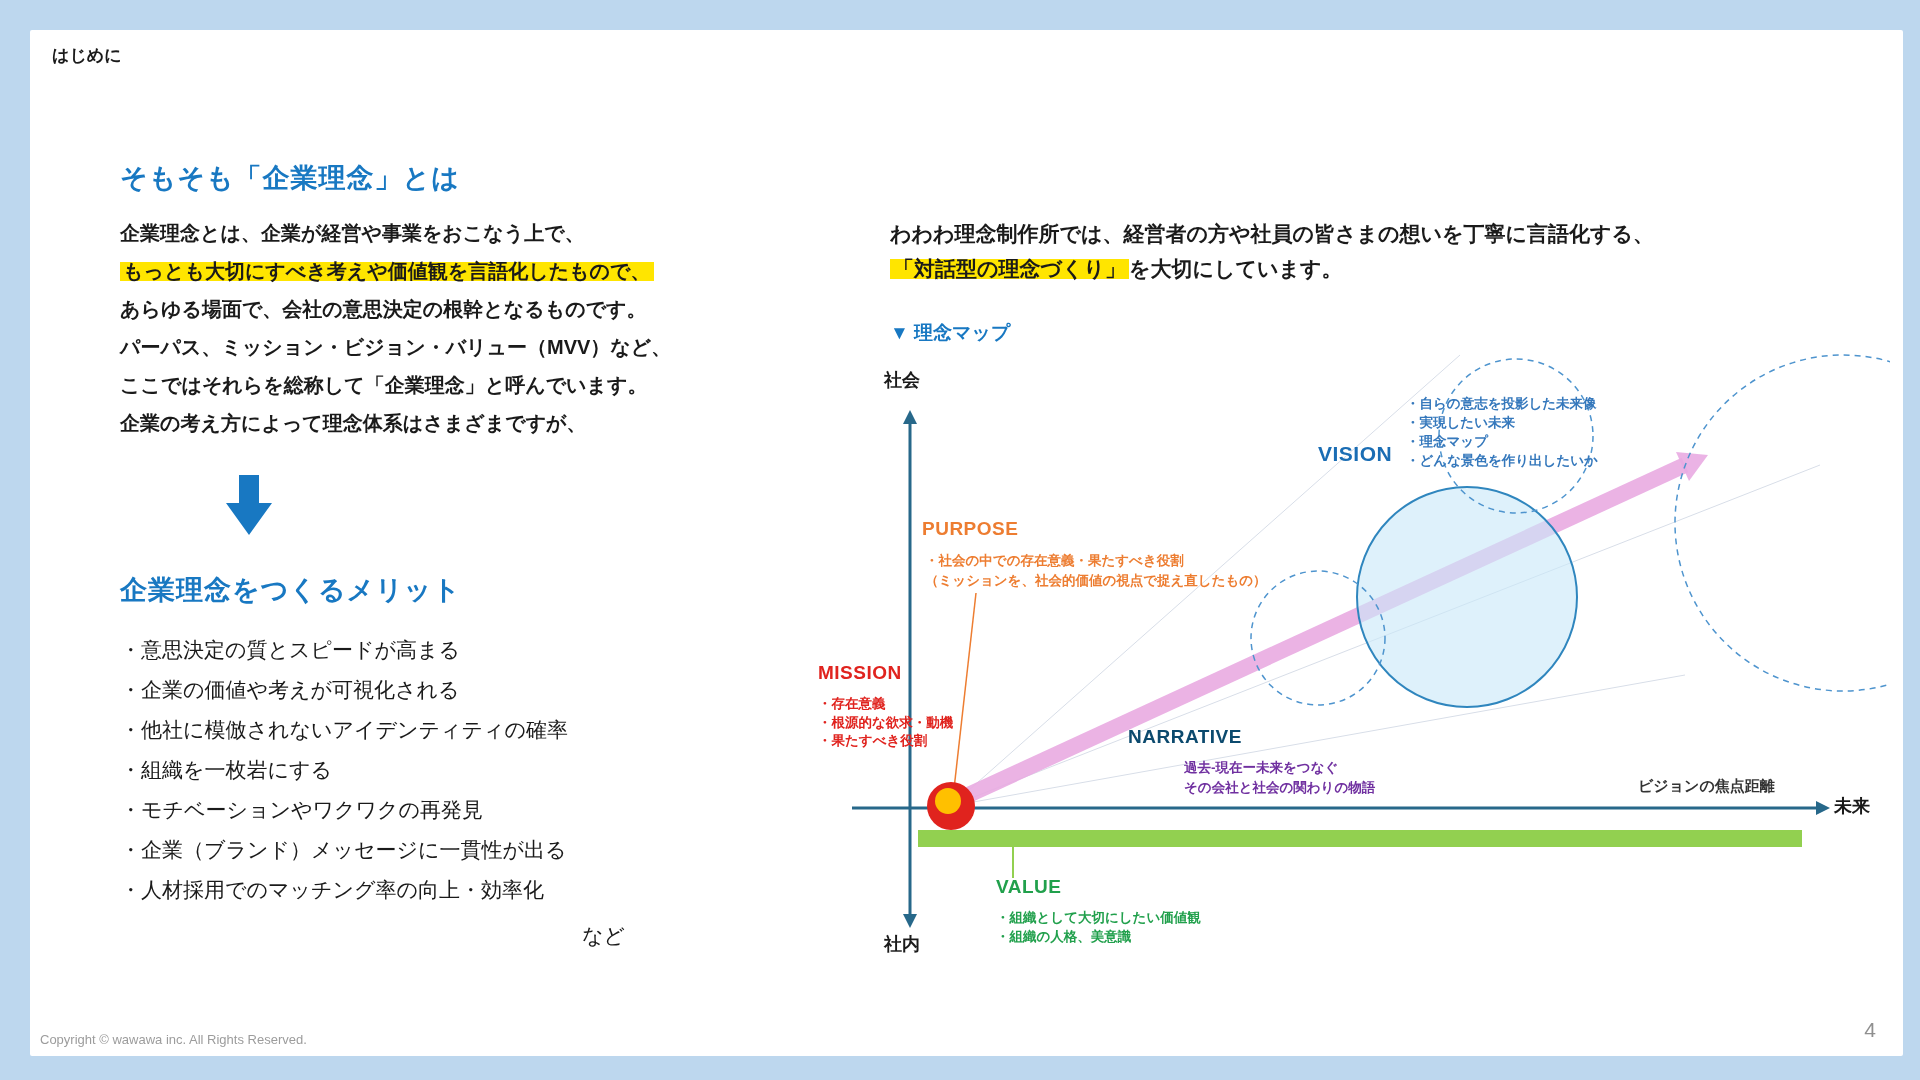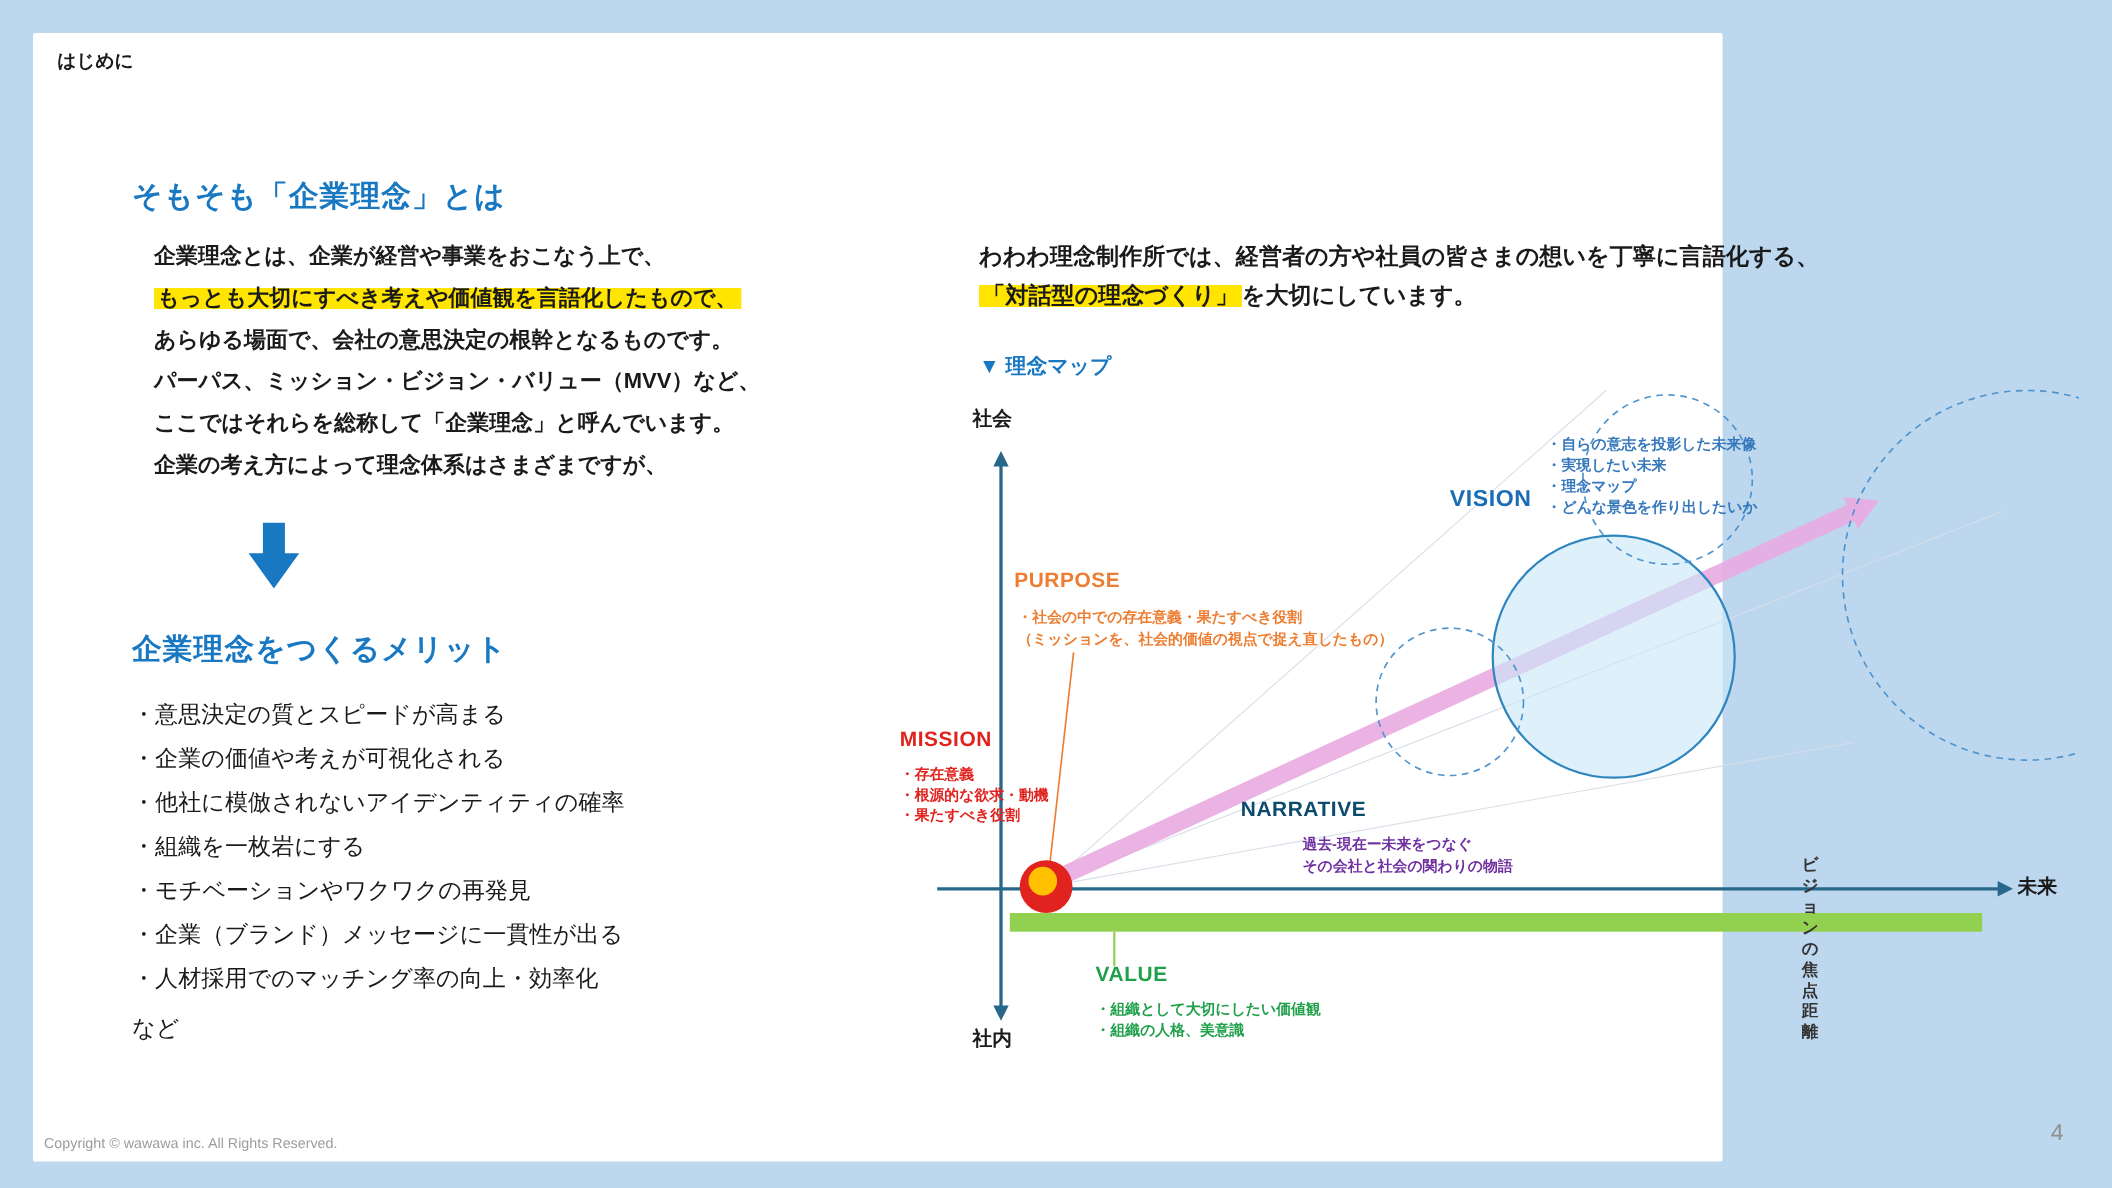--- a/index.html
+++ b/index.html
@@ -5,33 +5,33 @@
   html,body{margin:0;padding:0;}
   body{
     width:1920px;height:1080px;
     font-family:"Liberation Sans","DejaVu Sans",sans-serif;
     background:#BDD7EE;
     position:relative;
     overflow:hidden;
   }
   .slide{position:absolute;inset:0;background:#BDD7EE;}
   .card{
-    position:absolute;left:30px;top:30px;width:1536px;height:1026px;
+    position:absolute;left:30px;top:30px;width:1873px;height:1026px;
     background:#ffffff;border-radius:2px;
   }
   .abs{position:absolute;}
   .eyebrow{left:22px;top:14px;font-size:17px;font-weight:bold;color:#1a1a1a;}
   .h-blue{font-size:27px;font-weight:bold;color:#1878C2;margin:0;letter-spacing:1px;}
   .intro-title{left:90px;top:130px;}
-  .para{left:90px;top:184px;font-size:20px;font-weight:bold;color:#1a1a1a;line-height:38px;white-space:nowrap;margin-left:20px;}
+  .para{left:90px;top:184px;font-size:20px;font-weight:bold;color:#1a1a1a;line-height:38px;white-space:nowrap;}
   .hl{background:linear-gradient(transparent 8%, #FFE500 8%, #FFE500 96%, transparent 96%);padding:0 3px;}
   .down-arrow{left:196px;top:445px;}
   .merits-title{left:90px;top:542px;}
   .merits{left:90px;top:600px;font-size:21px;font-weight:normal;color:#1a1a1a;line-height:40px;white-space:nowrap;}
-  .merits-suffix{width:505px;margin-top:6px;}
+  .merits-suffix{width:505px;text-align:right;margin-top:6px;}
   .right-intro{left:860px;top:186px;font-size:21px;font-weight:bold;color:#1a1a1a;line-height:35px;white-space:nowrap;}
   .map-title{left:860px;top:290px;font-size:19px;font-weight:bold;color:#1878C2;}
   .diagram-svg{left:810px;top:310px;}
   .axis-label{font-size:18px;font-weight:600;color:#1a1a1a;white-space:nowrap;}
   .soc{left:854px;top:338px;}
   .internal{left:854px;top:902px;}
   .future{left:1804px;top:764px;}
   .focal{left:1608px;top:747px;font-size:15px;font-weight:600;color:#333;}
   .dg-label{font-weight:bold;font-size:19px;white-space:nowrap;letter-spacing:.5px;}
   .dg-list{font-size:13.5px;font-weight:600;white-space:nowrap;}

